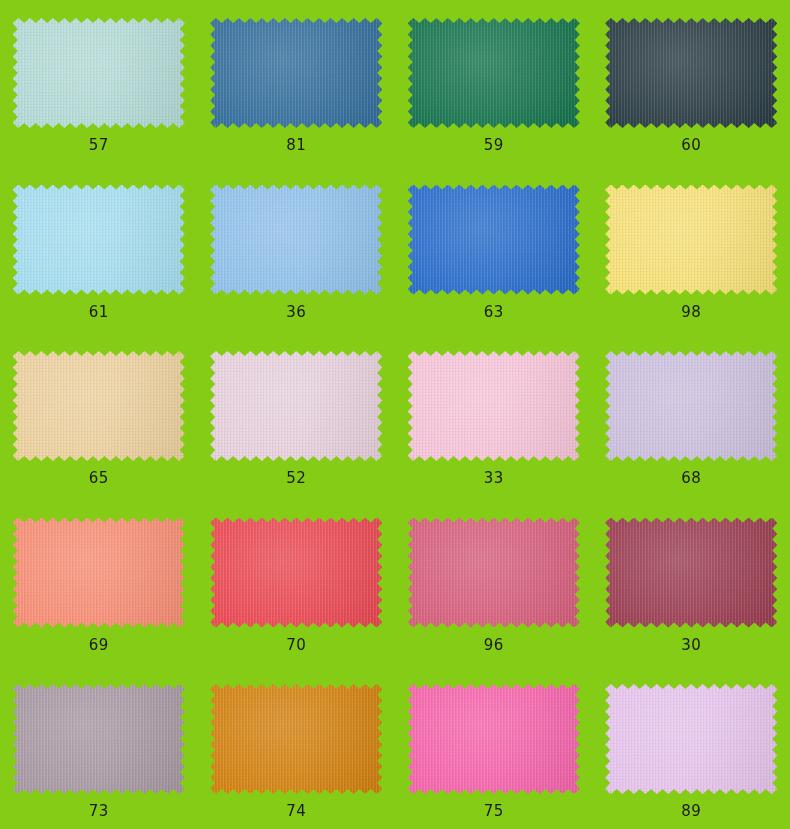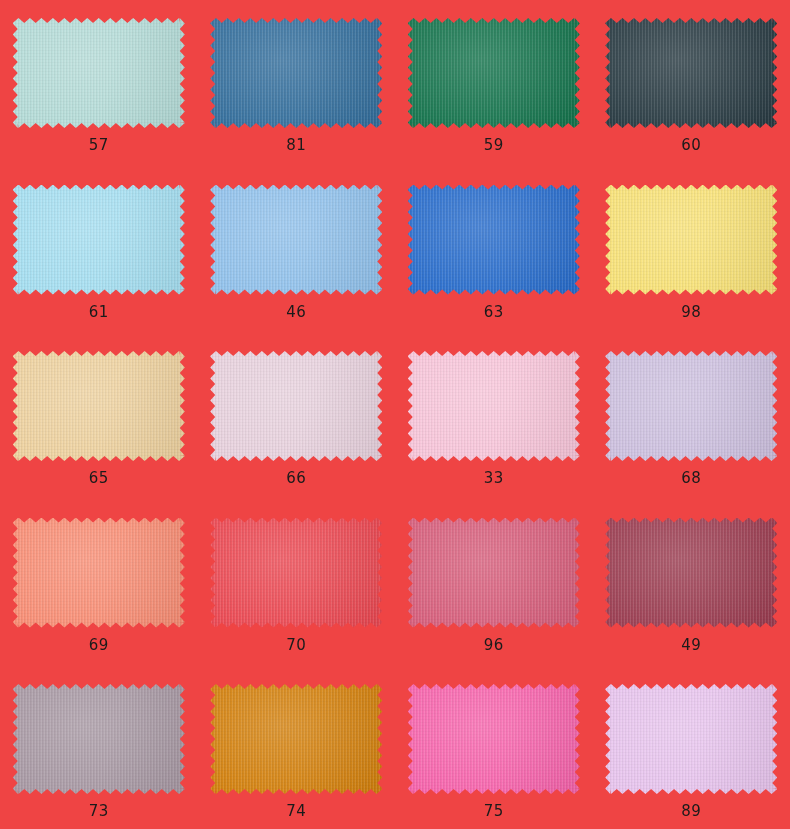--- a/index.html
+++ b/index.html
@@ -5,21 +5,21 @@
   html,body{margin:0;padding:0;}
   body{
     width:790px;height:829px;
     background:#ffffff;
     font-family:"Liberation Sans", sans-serif;
     overflow:hidden;
   }
   #sheet{
     position:relative;
     width:790px;height:829px;
-    background:#ef4444;
+    background:#84cc16;
   }
   .grid{
     position:absolute;
     top:8px;left:0;
     width:790px;
     display:grid;
     grid-template-columns:repeat(4,197.5px);
     grid-template-rows:repeat(5,166.5px);
   }
   .cell{
@@ -164,21 +164,21 @@
       <div class="cell">
         <div class="swatch-wrap" style="--pink: polygon(0.000% 4.545%,3.333% 0.000%,6.667% 4.545%,10.000% 0.000%,13.333% 4.545%,16.667% 0.000%,20.000% 4.545%,23.333% 0.000%,26.667% 4.545%,30.000% 0.000%,33.333% 4.545%,36.667% 0.000%,40.000% 4.545%,43.333% 0.000%,46.667% 4.545%,50.000% 0.000%,53.333% 4.545%,56.667% 0.000%,60.000% 4.545%,63.333% 0.000%,66.667% 4.545%,70.000% 0.000%,73.333% 4.545%,76.667% 0.000%,80.000% 4.545%,83.333% 0.000%,86.667% 4.545%,90.000% 0.000%,93.333% 4.545%,96.667% 0.000%,97.093% 4.545%,97.093% 0.000%,100.000% 5.000%,97.093% 10.000%,100.000% 15.000%,97.093% 20.000%,100.000% 25.000%,97.093% 30.000%,100.000% 35.000%,97.093% 40.000%,100.000% 45.000%,97.093% 50.000%,100.000% 55.000%,97.093% 60.000%,100.000% 65.000%,97.093% 70.000%,100.000% 75.000%,97.093% 80.000%,100.000% 85.000%,97.093% 90.000%,100.000% 95.000%,97.093% 95.455%,100.000% 95.455%,96.667% 100.000%,93.333% 95.455%,90.000% 100.000%,86.667% 95.455%,83.333% 100.000%,80.000% 95.455%,76.667% 100.000%,73.333% 95.455%,70.000% 100.000%,66.667% 95.455%,63.333% 100.000%,60.000% 95.455%,56.667% 100.000%,53.333% 95.455%,50.000% 100.000%,46.667% 95.455%,43.333% 100.000%,40.000% 95.455%,36.667% 100.000%,33.333% 95.455%,30.000% 100.000%,26.667% 95.455%,23.333% 100.000%,20.000% 95.455%,16.667% 100.000%,13.333% 95.455%,10.000% 100.000%,6.667% 95.455%,3.333% 100.000%,2.907% 95.455%,2.907% 100.000%,0.000% 95.000%,2.907% 90.000%,0.000% 85.000%,2.907% 80.000%,0.000% 75.000%,2.907% 70.000%,0.000% 65.000%,2.907% 60.000%,0.000% 55.000%,2.907% 50.000%,0.000% 45.000%,2.907% 40.000%,0.000% 35.000%,2.907% 30.000%,0.000% 25.000%,2.907% 20.000%,0.000% 15.000%,2.907% 10.000%,0.000% 5.000%);">
           <div class="shadow" style="--pink: polygon(0.000% 4.545%,3.333% 0.000%,6.667% 4.545%,10.000% 0.000%,13.333% 4.545%,16.667% 0.000%,20.000% 4.545%,23.333% 0.000%,26.667% 4.545%,30.000% 0.000%,33.333% 4.545%,36.667% 0.000%,40.000% 4.545%,43.333% 0.000%,46.667% 4.545%,50.000% 0.000%,53.333% 4.545%,56.667% 0.000%,60.000% 4.545%,63.333% 0.000%,66.667% 4.545%,70.000% 0.000%,73.333% 4.545%,76.667% 0.000%,80.000% 4.545%,83.333% 0.000%,86.667% 4.545%,90.000% 0.000%,93.333% 4.545%,96.667% 0.000%,97.093% 4.545%,97.093% 0.000%,100.000% 5.000%,97.093% 10.000%,100.000% 15.000%,97.093% 20.000%,100.000% 25.000%,97.093% 30.000%,100.000% 35.000%,97.093% 40.000%,100.000% 45.000%,97.093% 50.000%,100.000% 55.000%,97.093% 60.000%,100.000% 65.000%,97.093% 70.000%,100.000% 75.000%,97.093% 80.000%,100.000% 85.000%,97.093% 90.000%,100.000% 95.000%,97.093% 95.455%,100.000% 95.455%,96.667% 100.000%,93.333% 95.455%,90.000% 100.000%,86.667% 95.455%,83.333% 100.000%,80.000% 95.455%,76.667% 100.000%,73.333% 95.455%,70.000% 100.000%,66.667% 95.455%,63.333% 100.000%,60.000% 95.455%,56.667% 100.000%,53.333% 95.455%,50.000% 100.000%,46.667% 95.455%,43.333% 100.000%,40.000% 95.455%,36.667% 100.000%,33.333% 95.455%,30.000% 100.000%,26.667% 95.455%,23.333% 100.000%,20.000% 95.455%,16.667% 100.000%,13.333% 95.455%,10.000% 100.000%,6.667% 95.455%,3.333% 100.000%,2.907% 95.455%,2.907% 100.000%,0.000% 95.000%,2.907% 90.000%,0.000% 85.000%,2.907% 80.000%,0.000% 75.000%,2.907% 70.000%,0.000% 65.000%,2.907% 60.000%,0.000% 55.000%,2.907% 50.000%,0.000% 45.000%,2.907% 40.000%,0.000% 35.000%,2.907% 30.000%,0.000% 25.000%,2.907% 20.000%,0.000% 15.000%,2.907% 10.000%,0.000% 5.000%);"></div>
           <div class="swatch" style="--pink: polygon(0.000% 4.545%,3.333% 0.000%,6.667% 4.545%,10.000% 0.000%,13.333% 4.545%,16.667% 0.000%,20.000% 4.545%,23.333% 0.000%,26.667% 4.545%,30.000% 0.000%,33.333% 4.545%,36.667% 0.000%,40.000% 4.545%,43.333% 0.000%,46.667% 4.545%,50.000% 0.000%,53.333% 4.545%,56.667% 0.000%,60.000% 4.545%,63.333% 0.000%,66.667% 4.545%,70.000% 0.000%,73.333% 4.545%,76.667% 0.000%,80.000% 4.545%,83.333% 0.000%,86.667% 4.545%,90.000% 0.000%,93.333% 4.545%,96.667% 0.000%,97.093% 4.545%,97.093% 0.000%,100.000% 5.000%,97.093% 10.000%,100.000% 15.000%,97.093% 20.000%,100.000% 25.000%,97.093% 30.000%,100.000% 35.000%,97.093% 40.000%,100.000% 45.000%,97.093% 50.000%,100.000% 55.000%,97.093% 60.000%,100.000% 65.000%,97.093% 70.000%,100.000% 75.000%,97.093% 80.000%,100.000% 85.000%,97.093% 90.000%,100.000% 95.000%,97.093% 95.455%,100.000% 95.455%,96.667% 100.000%,93.333% 95.455%,90.000% 100.000%,86.667% 95.455%,83.333% 100.000%,80.000% 95.455%,76.667% 100.000%,73.333% 95.455%,70.000% 100.000%,66.667% 95.455%,63.333% 100.000%,60.000% 95.455%,56.667% 100.000%,53.333% 95.455%,50.000% 100.000%,46.667% 95.455%,43.333% 100.000%,40.000% 95.455%,36.667% 100.000%,33.333% 95.455%,30.000% 100.000%,26.667% 95.455%,23.333% 100.000%,20.000% 95.455%,16.667% 100.000%,13.333% 95.455%,10.000% 100.000%,6.667% 95.455%,3.333% 100.000%,2.907% 95.455%,2.907% 100.000%,0.000% 95.000%,2.907% 90.000%,0.000% 85.000%,2.907% 80.000%,0.000% 75.000%,2.907% 70.000%,0.000% 65.000%,2.907% 60.000%,0.000% 55.000%,2.907% 50.000%,0.000% 45.000%,2.907% 40.000%,0.000% 35.000%,2.907% 30.000%,0.000% 25.000%,2.907% 20.000%,0.000% 15.000%,2.907% 10.000%,0.000% 5.000%); --c: #92c2ec;">
             <div class="base"></div>
             <div class="weave"></div>
             <div class="weft"></div>
             <div class="shade"></div>
           </div>
         </div>
-        <div class="label">46</div>
+        <div class="label">36</div>
       </div>
       <div class="cell">
         <div class="swatch-wrap" style="--pink: polygon(0.000% 4.545%,3.333% 0.000%,6.667% 4.545%,10.000% 0.000%,13.333% 4.545%,16.667% 0.000%,20.000% 4.545%,23.333% 0.000%,26.667% 4.545%,30.000% 0.000%,33.333% 4.545%,36.667% 0.000%,40.000% 4.545%,43.333% 0.000%,46.667% 4.545%,50.000% 0.000%,53.333% 4.545%,56.667% 0.000%,60.000% 4.545%,63.333% 0.000%,66.667% 4.545%,70.000% 0.000%,73.333% 4.545%,76.667% 0.000%,80.000% 4.545%,83.333% 0.000%,86.667% 4.545%,90.000% 0.000%,93.333% 4.545%,96.667% 0.000%,97.093% 4.545%,97.093% 0.000%,100.000% 5.000%,97.093% 10.000%,100.000% 15.000%,97.093% 20.000%,100.000% 25.000%,97.093% 30.000%,100.000% 35.000%,97.093% 40.000%,100.000% 45.000%,97.093% 50.000%,100.000% 55.000%,97.093% 60.000%,100.000% 65.000%,97.093% 70.000%,100.000% 75.000%,97.093% 80.000%,100.000% 85.000%,97.093% 90.000%,100.000% 95.000%,97.093% 95.455%,100.000% 95.455%,96.667% 100.000%,93.333% 95.455%,90.000% 100.000%,86.667% 95.455%,83.333% 100.000%,80.000% 95.455%,76.667% 100.000%,73.333% 95.455%,70.000% 100.000%,66.667% 95.455%,63.333% 100.000%,60.000% 95.455%,56.667% 100.000%,53.333% 95.455%,50.000% 100.000%,46.667% 95.455%,43.333% 100.000%,40.000% 95.455%,36.667% 100.000%,33.333% 95.455%,30.000% 100.000%,26.667% 95.455%,23.333% 100.000%,20.000% 95.455%,16.667% 100.000%,13.333% 95.455%,10.000% 100.000%,6.667% 95.455%,3.333% 100.000%,2.907% 95.455%,2.907% 100.000%,0.000% 95.000%,2.907% 90.000%,0.000% 85.000%,2.907% 80.000%,0.000% 75.000%,2.907% 70.000%,0.000% 65.000%,2.907% 60.000%,0.000% 55.000%,2.907% 50.000%,0.000% 45.000%,2.907% 40.000%,0.000% 35.000%,2.907% 30.000%,0.000% 25.000%,2.907% 20.000%,0.000% 15.000%,2.907% 10.000%,0.000% 5.000%);">
           <div class="shadow" style="--pink: polygon(0.000% 4.545%,3.333% 0.000%,6.667% 4.545%,10.000% 0.000%,13.333% 4.545%,16.667% 0.000%,20.000% 4.545%,23.333% 0.000%,26.667% 4.545%,30.000% 0.000%,33.333% 4.545%,36.667% 0.000%,40.000% 4.545%,43.333% 0.000%,46.667% 4.545%,50.000% 0.000%,53.333% 4.545%,56.667% 0.000%,60.000% 4.545%,63.333% 0.000%,66.667% 4.545%,70.000% 0.000%,73.333% 4.545%,76.667% 0.000%,80.000% 4.545%,83.333% 0.000%,86.667% 4.545%,90.000% 0.000%,93.333% 4.545%,96.667% 0.000%,97.093% 4.545%,97.093% 0.000%,100.000% 5.000%,97.093% 10.000%,100.000% 15.000%,97.093% 20.000%,100.000% 25.000%,97.093% 30.000%,100.000% 35.000%,97.093% 40.000%,100.000% 45.000%,97.093% 50.000%,100.000% 55.000%,97.093% 60.000%,100.000% 65.000%,97.093% 70.000%,100.000% 75.000%,97.093% 80.000%,100.000% 85.000%,97.093% 90.000%,100.000% 95.000%,97.093% 95.455%,100.000% 95.455%,96.667% 100.000%,93.333% 95.455%,90.000% 100.000%,86.667% 95.455%,83.333% 100.000%,80.000% 95.455%,76.667% 100.000%,73.333% 95.455%,70.000% 100.000%,66.667% 95.455%,63.333% 100.000%,60.000% 95.455%,56.667% 100.000%,53.333% 95.455%,50.000% 100.000%,46.667% 95.455%,43.333% 100.000%,40.000% 95.455%,36.667% 100.000%,33.333% 95.455%,30.000% 100.000%,26.667% 95.455%,23.333% 100.000%,20.000% 95.455%,16.667% 100.000%,13.333% 95.455%,10.000% 100.000%,6.667% 95.455%,3.333% 100.000%,2.907% 95.455%,2.907% 100.000%,0.000% 95.000%,2.907% 90.000%,0.000% 85.000%,2.907% 80.000%,0.000% 75.000%,2.907% 70.000%,0.000% 65.000%,2.907% 60.000%,0.000% 55.000%,2.907% 50.000%,0.000% 45.000%,2.907% 40.000%,0.000% 35.000%,2.907% 30.000%,0.000% 25.000%,2.907% 20.000%,0.000% 15.000%,2.907% 10.000%,0.000% 5.000%);"></div>
           <div class="swatch" style="--pink: polygon(0.000% 4.545%,3.333% 0.000%,6.667% 4.545%,10.000% 0.000%,13.333% 4.545%,16.667% 0.000%,20.000% 4.545%,23.333% 0.000%,26.667% 4.545%,30.000% 0.000%,33.333% 4.545%,36.667% 0.000%,40.000% 4.545%,43.333% 0.000%,46.667% 4.545%,50.000% 0.000%,53.333% 4.545%,56.667% 0.000%,60.000% 4.545%,63.333% 0.000%,66.667% 4.545%,70.000% 0.000%,73.333% 4.545%,76.667% 0.000%,80.000% 4.545%,83.333% 0.000%,86.667% 4.545%,90.000% 0.000%,93.333% 4.545%,96.667% 0.000%,97.093% 4.545%,97.093% 0.000%,100.000% 5.000%,97.093% 10.000%,100.000% 15.000%,97.093% 20.000%,100.000% 25.000%,97.093% 30.000%,100.000% 35.000%,97.093% 40.000%,100.000% 45.000%,97.093% 50.000%,100.000% 55.000%,97.093% 60.000%,100.000% 65.000%,97.093% 70.000%,100.000% 75.000%,97.093% 80.000%,100.000% 85.000%,97.093% 90.000%,100.000% 95.000%,97.093% 95.455%,100.000% 95.455%,96.667% 100.000%,93.333% 95.455%,90.000% 100.000%,86.667% 95.455%,83.333% 100.000%,80.000% 95.455%,76.667% 100.000%,73.333% 95.455%,70.000% 100.000%,66.667% 95.455%,63.333% 100.000%,60.000% 95.455%,56.667% 100.000%,53.333% 95.455%,50.000% 100.000%,46.667% 95.455%,43.333% 100.000%,40.000% 95.455%,36.667% 100.000%,33.333% 95.455%,30.000% 100.000%,26.667% 95.455%,23.333% 100.000%,20.000% 95.455%,16.667% 100.000%,13.333% 95.455%,10.000% 100.000%,6.667% 95.455%,3.333% 100.000%,2.907% 95.455%,2.907% 100.000%,0.000% 95.000%,2.907% 90.000%,0.000% 85.000%,2.907% 80.000%,0.000% 75.000%,2.907% 70.000%,0.000% 65.000%,2.907% 60.000%,0.000% 55.000%,2.907% 50.000%,0.000% 45.000%,2.907% 40.000%,0.000% 35.000%,2.907% 30.000%,0.000% 25.000%,2.907% 20.000%,0.000% 15.000%,2.907% 10.000%,0.000% 5.000%); --c: #2a6ecd;">
             <div class="base"></div>
             <div class="weave"></div>
             <div class="weft"></div>
             <div class="shade"></div>
           </div>
@@ -212,21 +212,21 @@
       <div class="cell">
         <div class="swatch-wrap" style="--pink: polygon(0.000% 4.545%,3.333% 0.000%,6.667% 4.545%,10.000% 0.000%,13.333% 4.545%,16.667% 0.000%,20.000% 4.545%,23.333% 0.000%,26.667% 4.545%,30.000% 0.000%,33.333% 4.545%,36.667% 0.000%,40.000% 4.545%,43.333% 0.000%,46.667% 4.545%,50.000% 0.000%,53.333% 4.545%,56.667% 0.000%,60.000% 4.545%,63.333% 0.000%,66.667% 4.545%,70.000% 0.000%,73.333% 4.545%,76.667% 0.000%,80.000% 4.545%,83.333% 0.000%,86.667% 4.545%,90.000% 0.000%,93.333% 4.545%,96.667% 0.000%,97.093% 4.545%,97.093% 0.000%,100.000% 5.000%,97.093% 10.000%,100.000% 15.000%,97.093% 20.000%,100.000% 25.000%,97.093% 30.000%,100.000% 35.000%,97.093% 40.000%,100.000% 45.000%,97.093% 50.000%,100.000% 55.000%,97.093% 60.000%,100.000% 65.000%,97.093% 70.000%,100.000% 75.000%,97.093% 80.000%,100.000% 85.000%,97.093% 90.000%,100.000% 95.000%,97.093% 95.455%,100.000% 95.455%,96.667% 100.000%,93.333% 95.455%,90.000% 100.000%,86.667% 95.455%,83.333% 100.000%,80.000% 95.455%,76.667% 100.000%,73.333% 95.455%,70.000% 100.000%,66.667% 95.455%,63.333% 100.000%,60.000% 95.455%,56.667% 100.000%,53.333% 95.455%,50.000% 100.000%,46.667% 95.455%,43.333% 100.000%,40.000% 95.455%,36.667% 100.000%,33.333% 95.455%,30.000% 100.000%,26.667% 95.455%,23.333% 100.000%,20.000% 95.455%,16.667% 100.000%,13.333% 95.455%,10.000% 100.000%,6.667% 95.455%,3.333% 100.000%,2.907% 95.455%,2.907% 100.000%,0.000% 95.000%,2.907% 90.000%,0.000% 85.000%,2.907% 80.000%,0.000% 75.000%,2.907% 70.000%,0.000% 65.000%,2.907% 60.000%,0.000% 55.000%,2.907% 50.000%,0.000% 45.000%,2.907% 40.000%,0.000% 35.000%,2.907% 30.000%,0.000% 25.000%,2.907% 20.000%,0.000% 15.000%,2.907% 10.000%,0.000% 5.000%);">
           <div class="shadow" style="--pink: polygon(0.000% 4.545%,3.333% 0.000%,6.667% 4.545%,10.000% 0.000%,13.333% 4.545%,16.667% 0.000%,20.000% 4.545%,23.333% 0.000%,26.667% 4.545%,30.000% 0.000%,33.333% 4.545%,36.667% 0.000%,40.000% 4.545%,43.333% 0.000%,46.667% 4.545%,50.000% 0.000%,53.333% 4.545%,56.667% 0.000%,60.000% 4.545%,63.333% 0.000%,66.667% 4.545%,70.000% 0.000%,73.333% 4.545%,76.667% 0.000%,80.000% 4.545%,83.333% 0.000%,86.667% 4.545%,90.000% 0.000%,93.333% 4.545%,96.667% 0.000%,97.093% 4.545%,97.093% 0.000%,100.000% 5.000%,97.093% 10.000%,100.000% 15.000%,97.093% 20.000%,100.000% 25.000%,97.093% 30.000%,100.000% 35.000%,97.093% 40.000%,100.000% 45.000%,97.093% 50.000%,100.000% 55.000%,97.093% 60.000%,100.000% 65.000%,97.093% 70.000%,100.000% 75.000%,97.093% 80.000%,100.000% 85.000%,97.093% 90.000%,100.000% 95.000%,97.093% 95.455%,100.000% 95.455%,96.667% 100.000%,93.333% 95.455%,90.000% 100.000%,86.667% 95.455%,83.333% 100.000%,80.000% 95.455%,76.667% 100.000%,73.333% 95.455%,70.000% 100.000%,66.667% 95.455%,63.333% 100.000%,60.000% 95.455%,56.667% 100.000%,53.333% 95.455%,50.000% 100.000%,46.667% 95.455%,43.333% 100.000%,40.000% 95.455%,36.667% 100.000%,33.333% 95.455%,30.000% 100.000%,26.667% 95.455%,23.333% 100.000%,20.000% 95.455%,16.667% 100.000%,13.333% 95.455%,10.000% 100.000%,6.667% 95.455%,3.333% 100.000%,2.907% 95.455%,2.907% 100.000%,0.000% 95.000%,2.907% 90.000%,0.000% 85.000%,2.907% 80.000%,0.000% 75.000%,2.907% 70.000%,0.000% 65.000%,2.907% 60.000%,0.000% 55.000%,2.907% 50.000%,0.000% 45.000%,2.907% 40.000%,0.000% 35.000%,2.907% 30.000%,0.000% 25.000%,2.907% 20.000%,0.000% 15.000%,2.907% 10.000%,0.000% 5.000%);"></div>
           <div class="swatch" style="--pink: polygon(0.000% 4.545%,3.333% 0.000%,6.667% 4.545%,10.000% 0.000%,13.333% 4.545%,16.667% 0.000%,20.000% 4.545%,23.333% 0.000%,26.667% 4.545%,30.000% 0.000%,33.333% 4.545%,36.667% 0.000%,40.000% 4.545%,43.333% 0.000%,46.667% 4.545%,50.000% 0.000%,53.333% 4.545%,56.667% 0.000%,60.000% 4.545%,63.333% 0.000%,66.667% 4.545%,70.000% 0.000%,73.333% 4.545%,76.667% 0.000%,80.000% 4.545%,83.333% 0.000%,86.667% 4.545%,90.000% 0.000%,93.333% 4.545%,96.667% 0.000%,97.093% 4.545%,97.093% 0.000%,100.000% 5.000%,97.093% 10.000%,100.000% 15.000%,97.093% 20.000%,100.000% 25.000%,97.093% 30.000%,100.000% 35.000%,97.093% 40.000%,100.000% 45.000%,97.093% 50.000%,100.000% 55.000%,97.093% 60.000%,100.000% 65.000%,97.093% 70.000%,100.000% 75.000%,97.093% 80.000%,100.000% 85.000%,97.093% 90.000%,100.000% 95.000%,97.093% 95.455%,100.000% 95.455%,96.667% 100.000%,93.333% 95.455%,90.000% 100.000%,86.667% 95.455%,83.333% 100.000%,80.000% 95.455%,76.667% 100.000%,73.333% 95.455%,70.000% 100.000%,66.667% 95.455%,63.333% 100.000%,60.000% 95.455%,56.667% 100.000%,53.333% 95.455%,50.000% 100.000%,46.667% 95.455%,43.333% 100.000%,40.000% 95.455%,36.667% 100.000%,33.333% 95.455%,30.000% 100.000%,26.667% 95.455%,23.333% 100.000%,20.000% 95.455%,16.667% 100.000%,13.333% 95.455%,10.000% 100.000%,6.667% 95.455%,3.333% 100.000%,2.907% 95.455%,2.907% 100.000%,0.000% 95.000%,2.907% 90.000%,0.000% 85.000%,2.907% 80.000%,0.000% 75.000%,2.907% 70.000%,0.000% 65.000%,2.907% 60.000%,0.000% 55.000%,2.907% 50.000%,0.000% 45.000%,2.907% 40.000%,0.000% 35.000%,2.907% 30.000%,0.000% 25.000%,2.907% 20.000%,0.000% 15.000%,2.907% 10.000%,0.000% 5.000%); --c: #e8d2de;">
             <div class="base"></div>
             <div class="weave"></div>
             <div class="weft"></div>
             <div class="shade"></div>
           </div>
         </div>
-        <div class="label">66</div>
+        <div class="label">52</div>
       </div>
       <div class="cell">
         <div class="swatch-wrap" style="--pink: polygon(0.000% 4.545%,3.333% 0.000%,6.667% 4.545%,10.000% 0.000%,13.333% 4.545%,16.667% 0.000%,20.000% 4.545%,23.333% 0.000%,26.667% 4.545%,30.000% 0.000%,33.333% 4.545%,36.667% 0.000%,40.000% 4.545%,43.333% 0.000%,46.667% 4.545%,50.000% 0.000%,53.333% 4.545%,56.667% 0.000%,60.000% 4.545%,63.333% 0.000%,66.667% 4.545%,70.000% 0.000%,73.333% 4.545%,76.667% 0.000%,80.000% 4.545%,83.333% 0.000%,86.667% 4.545%,90.000% 0.000%,93.333% 4.545%,96.667% 0.000%,97.093% 4.545%,97.093% 0.000%,100.000% 5.000%,97.093% 10.000%,100.000% 15.000%,97.093% 20.000%,100.000% 25.000%,97.093% 30.000%,100.000% 35.000%,97.093% 40.000%,100.000% 45.000%,97.093% 50.000%,100.000% 55.000%,97.093% 60.000%,100.000% 65.000%,97.093% 70.000%,100.000% 75.000%,97.093% 80.000%,100.000% 85.000%,97.093% 90.000%,100.000% 95.000%,97.093% 95.455%,100.000% 95.455%,96.667% 100.000%,93.333% 95.455%,90.000% 100.000%,86.667% 95.455%,83.333% 100.000%,80.000% 95.455%,76.667% 100.000%,73.333% 95.455%,70.000% 100.000%,66.667% 95.455%,63.333% 100.000%,60.000% 95.455%,56.667% 100.000%,53.333% 95.455%,50.000% 100.000%,46.667% 95.455%,43.333% 100.000%,40.000% 95.455%,36.667% 100.000%,33.333% 95.455%,30.000% 100.000%,26.667% 95.455%,23.333% 100.000%,20.000% 95.455%,16.667% 100.000%,13.333% 95.455%,10.000% 100.000%,6.667% 95.455%,3.333% 100.000%,2.907% 95.455%,2.907% 100.000%,0.000% 95.000%,2.907% 90.000%,0.000% 85.000%,2.907% 80.000%,0.000% 75.000%,2.907% 70.000%,0.000% 65.000%,2.907% 60.000%,0.000% 55.000%,2.907% 50.000%,0.000% 45.000%,2.907% 40.000%,0.000% 35.000%,2.907% 30.000%,0.000% 25.000%,2.907% 20.000%,0.000% 15.000%,2.907% 10.000%,0.000% 5.000%);">
           <div class="shadow" style="--pink: polygon(0.000% 4.545%,3.333% 0.000%,6.667% 4.545%,10.000% 0.000%,13.333% 4.545%,16.667% 0.000%,20.000% 4.545%,23.333% 0.000%,26.667% 4.545%,30.000% 0.000%,33.333% 4.545%,36.667% 0.000%,40.000% 4.545%,43.333% 0.000%,46.667% 4.545%,50.000% 0.000%,53.333% 4.545%,56.667% 0.000%,60.000% 4.545%,63.333% 0.000%,66.667% 4.545%,70.000% 0.000%,73.333% 4.545%,76.667% 0.000%,80.000% 4.545%,83.333% 0.000%,86.667% 4.545%,90.000% 0.000%,93.333% 4.545%,96.667% 0.000%,97.093% 4.545%,97.093% 0.000%,100.000% 5.000%,97.093% 10.000%,100.000% 15.000%,97.093% 20.000%,100.000% 25.000%,97.093% 30.000%,100.000% 35.000%,97.093% 40.000%,100.000% 45.000%,97.093% 50.000%,100.000% 55.000%,97.093% 60.000%,100.000% 65.000%,97.093% 70.000%,100.000% 75.000%,97.093% 80.000%,100.000% 85.000%,97.093% 90.000%,100.000% 95.000%,97.093% 95.455%,100.000% 95.455%,96.667% 100.000%,93.333% 95.455%,90.000% 100.000%,86.667% 95.455%,83.333% 100.000%,80.000% 95.455%,76.667% 100.000%,73.333% 95.455%,70.000% 100.000%,66.667% 95.455%,63.333% 100.000%,60.000% 95.455%,56.667% 100.000%,53.333% 95.455%,50.000% 100.000%,46.667% 95.455%,43.333% 100.000%,40.000% 95.455%,36.667% 100.000%,33.333% 95.455%,30.000% 100.000%,26.667% 95.455%,23.333% 100.000%,20.000% 95.455%,16.667% 100.000%,13.333% 95.455%,10.000% 100.000%,6.667% 95.455%,3.333% 100.000%,2.907% 95.455%,2.907% 100.000%,0.000% 95.000%,2.907% 90.000%,0.000% 85.000%,2.907% 80.000%,0.000% 75.000%,2.907% 70.000%,0.000% 65.000%,2.907% 60.000%,0.000% 55.000%,2.907% 50.000%,0.000% 45.000%,2.907% 40.000%,0.000% 35.000%,2.907% 30.000%,0.000% 25.000%,2.907% 20.000%,0.000% 15.000%,2.907% 10.000%,0.000% 5.000%);"></div>
           <div class="swatch" style="--pink: polygon(0.000% 4.545%,3.333% 0.000%,6.667% 4.545%,10.000% 0.000%,13.333% 4.545%,16.667% 0.000%,20.000% 4.545%,23.333% 0.000%,26.667% 4.545%,30.000% 0.000%,33.333% 4.545%,36.667% 0.000%,40.000% 4.545%,43.333% 0.000%,46.667% 4.545%,50.000% 0.000%,53.333% 4.545%,56.667% 0.000%,60.000% 4.545%,63.333% 0.000%,66.667% 4.545%,70.000% 0.000%,73.333% 4.545%,76.667% 0.000%,80.000% 4.545%,83.333% 0.000%,86.667% 4.545%,90.000% 0.000%,93.333% 4.545%,96.667% 0.000%,97.093% 4.545%,97.093% 0.000%,100.000% 5.000%,97.093% 10.000%,100.000% 15.000%,97.093% 20.000%,100.000% 25.000%,97.093% 30.000%,100.000% 35.000%,97.093% 40.000%,100.000% 45.000%,97.093% 50.000%,100.000% 55.000%,97.093% 60.000%,100.000% 65.000%,97.093% 70.000%,100.000% 75.000%,97.093% 80.000%,100.000% 85.000%,97.093% 90.000%,100.000% 95.000%,97.093% 95.455%,100.000% 95.455%,96.667% 100.000%,93.333% 95.455%,90.000% 100.000%,86.667% 95.455%,83.333% 100.000%,80.000% 95.455%,76.667% 100.000%,73.333% 95.455%,70.000% 100.000%,66.667% 95.455%,63.333% 100.000%,60.000% 95.455%,56.667% 100.000%,53.333% 95.455%,50.000% 100.000%,46.667% 95.455%,43.333% 100.000%,40.000% 95.455%,36.667% 100.000%,33.333% 95.455%,30.000% 100.000%,26.667% 95.455%,23.333% 100.000%,20.000% 95.455%,16.667% 100.000%,13.333% 95.455%,10.000% 100.000%,6.667% 95.455%,3.333% 100.000%,2.907% 95.455%,2.907% 100.000%,0.000% 95.000%,2.907% 90.000%,0.000% 85.000%,2.907% 80.000%,0.000% 75.000%,2.907% 70.000%,0.000% 65.000%,2.907% 60.000%,0.000% 55.000%,2.907% 50.000%,0.000% 45.000%,2.907% 40.000%,0.000% 35.000%,2.907% 30.000%,0.000% 25.000%,2.907% 20.000%,0.000% 15.000%,2.907% 10.000%,0.000% 5.000%); --c: #f8c6da;">
             <div class="base"></div>
             <div class="weave"></div>
             <div class="weft"></div>
             <div class="shade"></div>
           </div>
@@ -284,21 +284,21 @@
       <div class="cell">
         <div class="swatch-wrap" style="--pink: polygon(0.000% 4.545%,3.333% 0.000%,6.667% 4.545%,10.000% 0.000%,13.333% 4.545%,16.667% 0.000%,20.000% 4.545%,23.333% 0.000%,26.667% 4.545%,30.000% 0.000%,33.333% 4.545%,36.667% 0.000%,40.000% 4.545%,43.333% 0.000%,46.667% 4.545%,50.000% 0.000%,53.333% 4.545%,56.667% 0.000%,60.000% 4.545%,63.333% 0.000%,66.667% 4.545%,70.000% 0.000%,73.333% 4.545%,76.667% 0.000%,80.000% 4.545%,83.333% 0.000%,86.667% 4.545%,90.000% 0.000%,93.333% 4.545%,96.667% 0.000%,97.093% 4.545%,97.093% 0.000%,100.000% 5.000%,97.093% 10.000%,100.000% 15.000%,97.093% 20.000%,100.000% 25.000%,97.093% 30.000%,100.000% 35.000%,97.093% 40.000%,100.000% 45.000%,97.093% 50.000%,100.000% 55.000%,97.093% 60.000%,100.000% 65.000%,97.093% 70.000%,100.000% 75.000%,97.093% 80.000%,100.000% 85.000%,97.093% 90.000%,100.000% 95.000%,97.093% 95.455%,100.000% 95.455%,96.667% 100.000%,93.333% 95.455%,90.000% 100.000%,86.667% 95.455%,83.333% 100.000%,80.000% 95.455%,76.667% 100.000%,73.333% 95.455%,70.000% 100.000%,66.667% 95.455%,63.333% 100.000%,60.000% 95.455%,56.667% 100.000%,53.333% 95.455%,50.000% 100.000%,46.667% 95.455%,43.333% 100.000%,40.000% 95.455%,36.667% 100.000%,33.333% 95.455%,30.000% 100.000%,26.667% 95.455%,23.333% 100.000%,20.000% 95.455%,16.667% 100.000%,13.333% 95.455%,10.000% 100.000%,6.667% 95.455%,3.333% 100.000%,2.907% 95.455%,2.907% 100.000%,0.000% 95.000%,2.907% 90.000%,0.000% 85.000%,2.907% 80.000%,0.000% 75.000%,2.907% 70.000%,0.000% 65.000%,2.907% 60.000%,0.000% 55.000%,2.907% 50.000%,0.000% 45.000%,2.907% 40.000%,0.000% 35.000%,2.907% 30.000%,0.000% 25.000%,2.907% 20.000%,0.000% 15.000%,2.907% 10.000%,0.000% 5.000%);">
           <div class="shadow" style="--pink: polygon(0.000% 4.545%,3.333% 0.000%,6.667% 4.545%,10.000% 0.000%,13.333% 4.545%,16.667% 0.000%,20.000% 4.545%,23.333% 0.000%,26.667% 4.545%,30.000% 0.000%,33.333% 4.545%,36.667% 0.000%,40.000% 4.545%,43.333% 0.000%,46.667% 4.545%,50.000% 0.000%,53.333% 4.545%,56.667% 0.000%,60.000% 4.545%,63.333% 0.000%,66.667% 4.545%,70.000% 0.000%,73.333% 4.545%,76.667% 0.000%,80.000% 4.545%,83.333% 0.000%,86.667% 4.545%,90.000% 0.000%,93.333% 4.545%,96.667% 0.000%,97.093% 4.545%,97.093% 0.000%,100.000% 5.000%,97.093% 10.000%,100.000% 15.000%,97.093% 20.000%,100.000% 25.000%,97.093% 30.000%,100.000% 35.000%,97.093% 40.000%,100.000% 45.000%,97.093% 50.000%,100.000% 55.000%,97.093% 60.000%,100.000% 65.000%,97.093% 70.000%,100.000% 75.000%,97.093% 80.000%,100.000% 85.000%,97.093% 90.000%,100.000% 95.000%,97.093% 95.455%,100.000% 95.455%,96.667% 100.000%,93.333% 95.455%,90.000% 100.000%,86.667% 95.455%,83.333% 100.000%,80.000% 95.455%,76.667% 100.000%,73.333% 95.455%,70.000% 100.000%,66.667% 95.455%,63.333% 100.000%,60.000% 95.455%,56.667% 100.000%,53.333% 95.455%,50.000% 100.000%,46.667% 95.455%,43.333% 100.000%,40.000% 95.455%,36.667% 100.000%,33.333% 95.455%,30.000% 100.000%,26.667% 95.455%,23.333% 100.000%,20.000% 95.455%,16.667% 100.000%,13.333% 95.455%,10.000% 100.000%,6.667% 95.455%,3.333% 100.000%,2.907% 95.455%,2.907% 100.000%,0.000% 95.000%,2.907% 90.000%,0.000% 85.000%,2.907% 80.000%,0.000% 75.000%,2.907% 70.000%,0.000% 65.000%,2.907% 60.000%,0.000% 55.000%,2.907% 50.000%,0.000% 45.000%,2.907% 40.000%,0.000% 35.000%,2.907% 30.000%,0.000% 25.000%,2.907% 20.000%,0.000% 15.000%,2.907% 10.000%,0.000% 5.000%);"></div>
           <div class="swatch" style="--pink: polygon(0.000% 4.545%,3.333% 0.000%,6.667% 4.545%,10.000% 0.000%,13.333% 4.545%,16.667% 0.000%,20.000% 4.545%,23.333% 0.000%,26.667% 4.545%,30.000% 0.000%,33.333% 4.545%,36.667% 0.000%,40.000% 4.545%,43.333% 0.000%,46.667% 4.545%,50.000% 0.000%,53.333% 4.545%,56.667% 0.000%,60.000% 4.545%,63.333% 0.000%,66.667% 4.545%,70.000% 0.000%,73.333% 4.545%,76.667% 0.000%,80.000% 4.545%,83.333% 0.000%,86.667% 4.545%,90.000% 0.000%,93.333% 4.545%,96.667% 0.000%,97.093% 4.545%,97.093% 0.000%,100.000% 5.000%,97.093% 10.000%,100.000% 15.000%,97.093% 20.000%,100.000% 25.000%,97.093% 30.000%,100.000% 35.000%,97.093% 40.000%,100.000% 45.000%,97.093% 50.000%,100.000% 55.000%,97.093% 60.000%,100.000% 65.000%,97.093% 70.000%,100.000% 75.000%,97.093% 80.000%,100.000% 85.000%,97.093% 90.000%,100.000% 95.000%,97.093% 95.455%,100.000% 95.455%,96.667% 100.000%,93.333% 95.455%,90.000% 100.000%,86.667% 95.455%,83.333% 100.000%,80.000% 95.455%,76.667% 100.000%,73.333% 95.455%,70.000% 100.000%,66.667% 95.455%,63.333% 100.000%,60.000% 95.455%,56.667% 100.000%,53.333% 95.455%,50.000% 100.000%,46.667% 95.455%,43.333% 100.000%,40.000% 95.455%,36.667% 100.000%,33.333% 95.455%,30.000% 100.000%,26.667% 95.455%,23.333% 100.000%,20.000% 95.455%,16.667% 100.000%,13.333% 95.455%,10.000% 100.000%,6.667% 95.455%,3.333% 100.000%,2.907% 95.455%,2.907% 100.000%,0.000% 95.000%,2.907% 90.000%,0.000% 85.000%,2.907% 80.000%,0.000% 75.000%,2.907% 70.000%,0.000% 65.000%,2.907% 60.000%,0.000% 55.000%,2.907% 50.000%,0.000% 45.000%,2.907% 40.000%,0.000% 35.000%,2.907% 30.000%,0.000% 25.000%,2.907% 20.000%,0.000% 15.000%,2.907% 10.000%,0.000% 5.000%); --c: #9d3f53;">
             <div class="base"></div>
             <div class="weave"></div>
             <div class="weft"></div>
             <div class="shade"></div>
           </div>
         </div>
-        <div class="label">49</div>
+        <div class="label">30</div>
       </div>
       <div class="cell">
         <div class="swatch-wrap" style="--pink: polygon(0.000% 4.545%,3.333% 0.000%,6.667% 4.545%,10.000% 0.000%,13.333% 4.545%,16.667% 0.000%,20.000% 4.545%,23.333% 0.000%,26.667% 4.545%,30.000% 0.000%,33.333% 4.545%,36.667% 0.000%,40.000% 4.545%,43.333% 0.000%,46.667% 4.545%,50.000% 0.000%,53.333% 4.545%,56.667% 0.000%,60.000% 4.545%,63.333% 0.000%,66.667% 4.545%,70.000% 0.000%,73.333% 4.545%,76.667% 0.000%,80.000% 4.545%,83.333% 0.000%,86.667% 4.545%,90.000% 0.000%,93.333% 4.545%,96.667% 0.000%,97.093% 4.545%,97.093% 0.000%,100.000% 5.000%,97.093% 10.000%,100.000% 15.000%,97.093% 20.000%,100.000% 25.000%,97.093% 30.000%,100.000% 35.000%,97.093% 40.000%,100.000% 45.000%,97.093% 50.000%,100.000% 55.000%,97.093% 60.000%,100.000% 65.000%,97.093% 70.000%,100.000% 75.000%,97.093% 80.000%,100.000% 85.000%,97.093% 90.000%,100.000% 95.000%,97.093% 95.455%,100.000% 95.455%,96.667% 100.000%,93.333% 95.455%,90.000% 100.000%,86.667% 95.455%,83.333% 100.000%,80.000% 95.455%,76.667% 100.000%,73.333% 95.455%,70.000% 100.000%,66.667% 95.455%,63.333% 100.000%,60.000% 95.455%,56.667% 100.000%,53.333% 95.455%,50.000% 100.000%,46.667% 95.455%,43.333% 100.000%,40.000% 95.455%,36.667% 100.000%,33.333% 95.455%,30.000% 100.000%,26.667% 95.455%,23.333% 100.000%,20.000% 95.455%,16.667% 100.000%,13.333% 95.455%,10.000% 100.000%,6.667% 95.455%,3.333% 100.000%,2.907% 95.455%,2.907% 100.000%,0.000% 95.000%,2.907% 90.000%,0.000% 85.000%,2.907% 80.000%,0.000% 75.000%,2.907% 70.000%,0.000% 65.000%,2.907% 60.000%,0.000% 55.000%,2.907% 50.000%,0.000% 45.000%,2.907% 40.000%,0.000% 35.000%,2.907% 30.000%,0.000% 25.000%,2.907% 20.000%,0.000% 15.000%,2.907% 10.000%,0.000% 5.000%);">
           <div class="shadow" style="--pink: polygon(0.000% 4.545%,3.333% 0.000%,6.667% 4.545%,10.000% 0.000%,13.333% 4.545%,16.667% 0.000%,20.000% 4.545%,23.333% 0.000%,26.667% 4.545%,30.000% 0.000%,33.333% 4.545%,36.667% 0.000%,40.000% 4.545%,43.333% 0.000%,46.667% 4.545%,50.000% 0.000%,53.333% 4.545%,56.667% 0.000%,60.000% 4.545%,63.333% 0.000%,66.667% 4.545%,70.000% 0.000%,73.333% 4.545%,76.667% 0.000%,80.000% 4.545%,83.333% 0.000%,86.667% 4.545%,90.000% 0.000%,93.333% 4.545%,96.667% 0.000%,97.093% 4.545%,97.093% 0.000%,100.000% 5.000%,97.093% 10.000%,100.000% 15.000%,97.093% 20.000%,100.000% 25.000%,97.093% 30.000%,100.000% 35.000%,97.093% 40.000%,100.000% 45.000%,97.093% 50.000%,100.000% 55.000%,97.093% 60.000%,100.000% 65.000%,97.093% 70.000%,100.000% 75.000%,97.093% 80.000%,100.000% 85.000%,97.093% 90.000%,100.000% 95.000%,97.093% 95.455%,100.000% 95.455%,96.667% 100.000%,93.333% 95.455%,90.000% 100.000%,86.667% 95.455%,83.333% 100.000%,80.000% 95.455%,76.667% 100.000%,73.333% 95.455%,70.000% 100.000%,66.667% 95.455%,63.333% 100.000%,60.000% 95.455%,56.667% 100.000%,53.333% 95.455%,50.000% 100.000%,46.667% 95.455%,43.333% 100.000%,40.000% 95.455%,36.667% 100.000%,33.333% 95.455%,30.000% 100.000%,26.667% 95.455%,23.333% 100.000%,20.000% 95.455%,16.667% 100.000%,13.333% 95.455%,10.000% 100.000%,6.667% 95.455%,3.333% 100.000%,2.907% 95.455%,2.907% 100.000%,0.000% 95.000%,2.907% 90.000%,0.000% 85.000%,2.907% 80.000%,0.000% 75.000%,2.907% 70.000%,0.000% 65.000%,2.907% 60.000%,0.000% 55.000%,2.907% 50.000%,0.000% 45.000%,2.907% 40.000%,0.000% 35.000%,2.907% 30.000%,0.000% 25.000%,2.907% 20.000%,0.000% 15.000%,2.907% 10.000%,0.000% 5.000%);"></div>
           <div class="swatch" style="--pink: polygon(0.000% 4.545%,3.333% 0.000%,6.667% 4.545%,10.000% 0.000%,13.333% 4.545%,16.667% 0.000%,20.000% 4.545%,23.333% 0.000%,26.667% 4.545%,30.000% 0.000%,33.333% 4.545%,36.667% 0.000%,40.000% 4.545%,43.333% 0.000%,46.667% 4.545%,50.000% 0.000%,53.333% 4.545%,56.667% 0.000%,60.000% 4.545%,63.333% 0.000%,66.667% 4.545%,70.000% 0.000%,73.333% 4.545%,76.667% 0.000%,80.000% 4.545%,83.333% 0.000%,86.667% 4.545%,90.000% 0.000%,93.333% 4.545%,96.667% 0.000%,97.093% 4.545%,97.093% 0.000%,100.000% 5.000%,97.093% 10.000%,100.000% 15.000%,97.093% 20.000%,100.000% 25.000%,97.093% 30.000%,100.000% 35.000%,97.093% 40.000%,100.000% 45.000%,97.093% 50.000%,100.000% 55.000%,97.093% 60.000%,100.000% 65.000%,97.093% 70.000%,100.000% 75.000%,97.093% 80.000%,100.000% 85.000%,97.093% 90.000%,100.000% 95.000%,97.093% 95.455%,100.000% 95.455%,96.667% 100.000%,93.333% 95.455%,90.000% 100.000%,86.667% 95.455%,83.333% 100.000%,80.000% 95.455%,76.667% 100.000%,73.333% 95.455%,70.000% 100.000%,66.667% 95.455%,63.333% 100.000%,60.000% 95.455%,56.667% 100.000%,53.333% 95.455%,50.000% 100.000%,46.667% 95.455%,43.333% 100.000%,40.000% 95.455%,36.667% 100.000%,33.333% 95.455%,30.000% 100.000%,26.667% 95.455%,23.333% 100.000%,20.000% 95.455%,16.667% 100.000%,13.333% 95.455%,10.000% 100.000%,6.667% 95.455%,3.333% 100.000%,2.907% 95.455%,2.907% 100.000%,0.000% 95.000%,2.907% 90.000%,0.000% 85.000%,2.907% 80.000%,0.000% 75.000%,2.907% 70.000%,0.000% 65.000%,2.907% 60.000%,0.000% 55.000%,2.907% 50.000%,0.000% 45.000%,2.907% 40.000%,0.000% 35.000%,2.907% 30.000%,0.000% 25.000%,2.907% 20.000%,0.000% 15.000%,2.907% 10.000%,0.000% 5.000%); --c: #a99aa5;">
             <div class="base"></div>
             <div class="weave"></div>
             <div class="weft"></div>
             <div class="shade"></div>
           </div>

